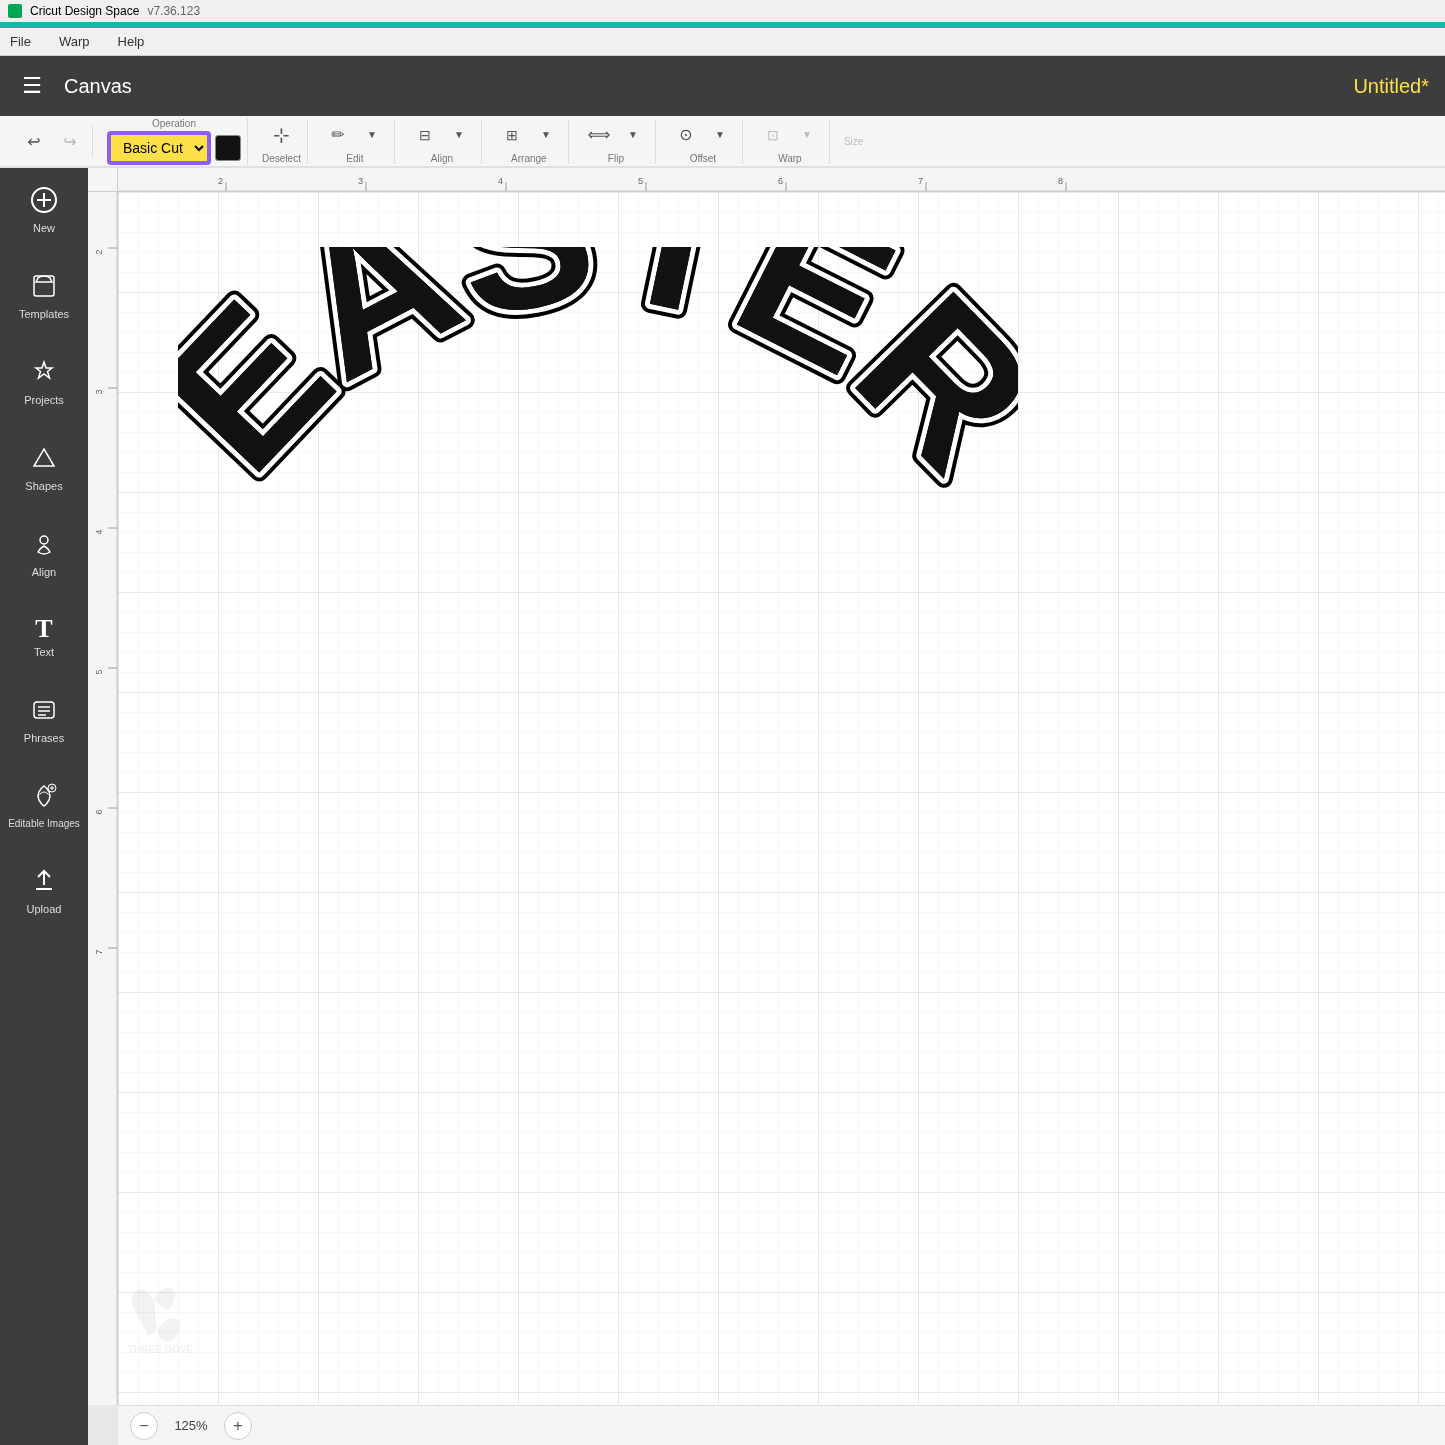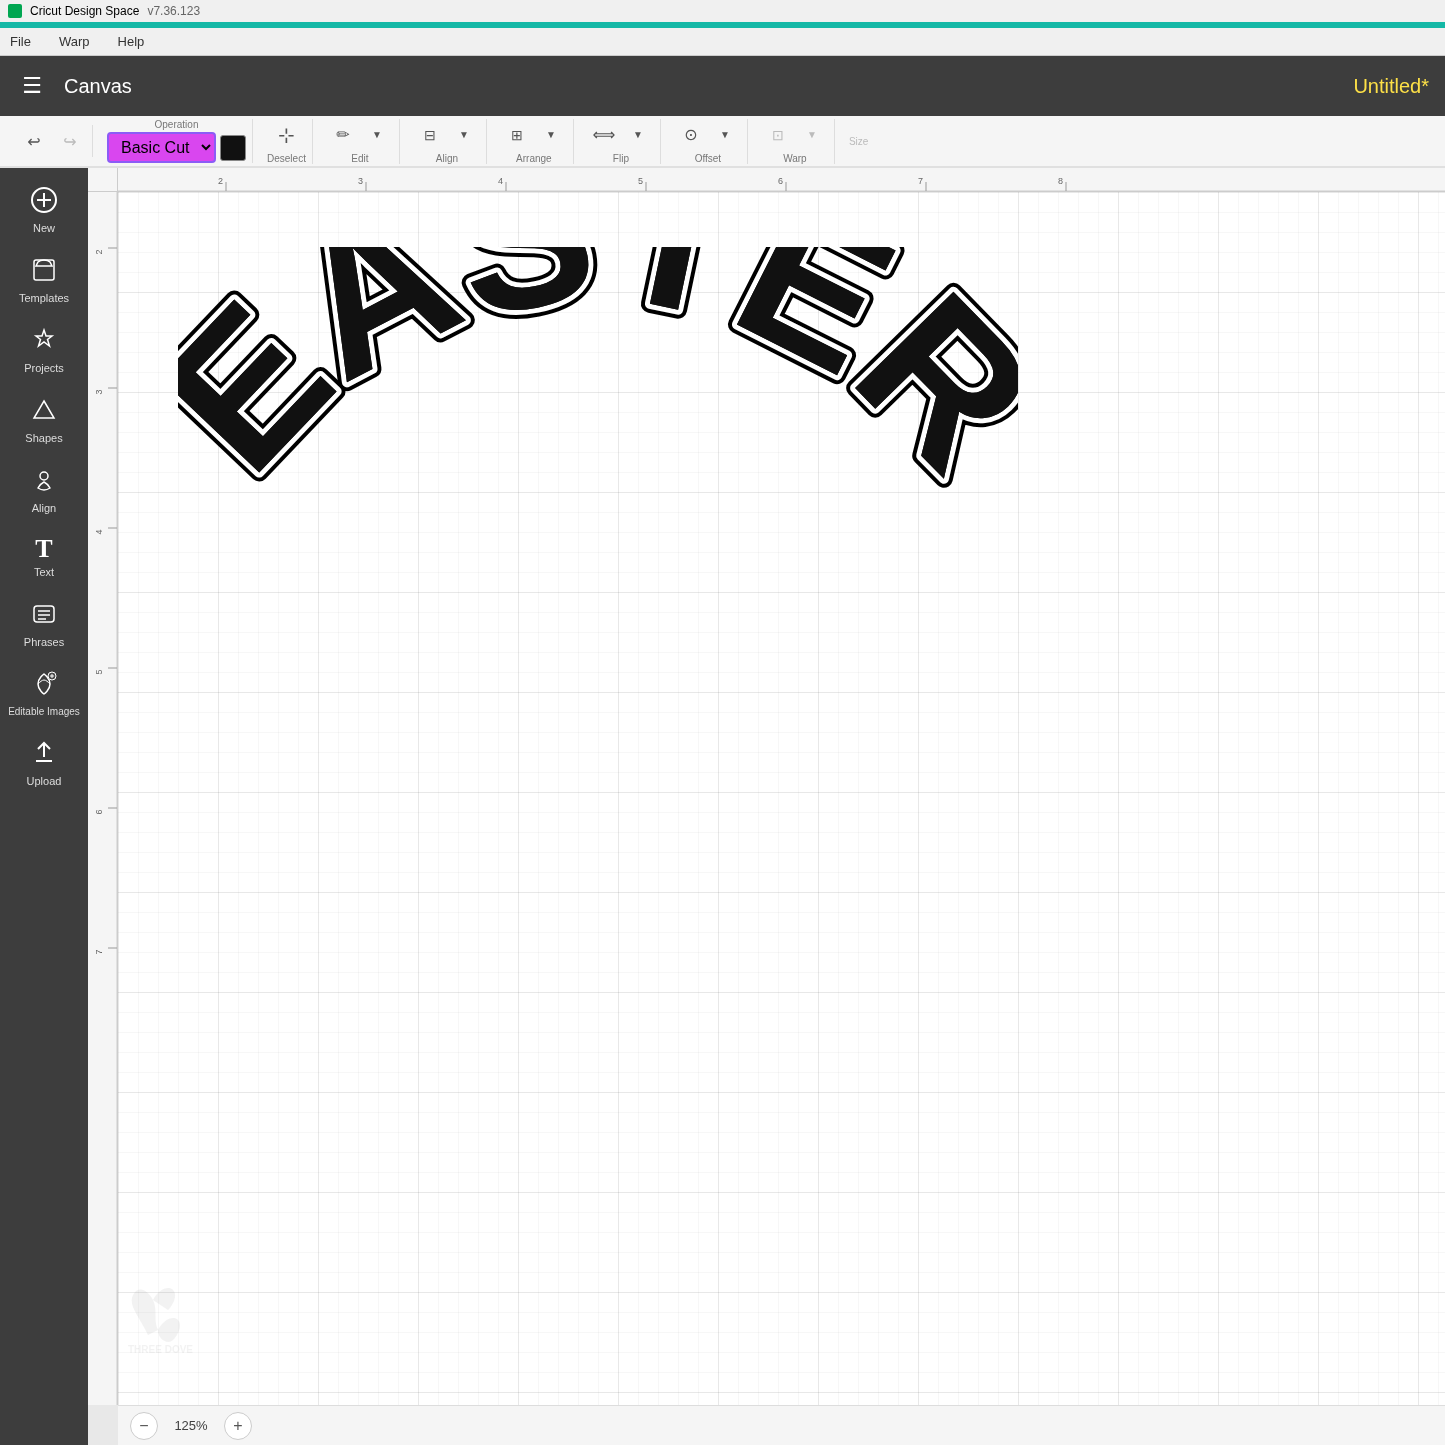--- a/index.html
+++ b/index.html
@@ -97,25 +97,25 @@
       font-size: 16px;
       color: #555;
     }
     .toolbar-btn.disabled { color: #bbb; cursor: default; }
     .operation-select {
       display: flex;
       align-items: center;
       gap: 4px;
     }
     .operation-select select {
-      border: 2px solid #8b5cf6;
-      background: #d946ef;
+      border: 4px solid #8b5cf6;
+      background: #fde047;
       padding: 4px 8px;
       border-radius: 4px;
-      font-size: 16px;
+      font-size: 14px;
       cursor: pointer;
     }
     .color-swatch {
       width: 26px;
       height: 26px;
       background: #111;
       border: 1px solid #888;
       border-radius: 3px;
       cursor: pointer;
     }
@@ -142,21 +142,21 @@
     }
 
     
     #left-sidebar {
       width: 88px;
       background: #3d3d3d;
       display: flex;
       flex-direction: column;
       align-items: center;
       padding-top: 8px;
-      gap: 4px;
+      gap: 20px;
       overflow-y: auto;
     }
     .sidebar-item {
       width: 80px;
       display: flex;
       flex-direction: column;
       align-items: center;
       padding: 10px 4px 8px;
       border-radius: 6px;
       cursor: pointer;

